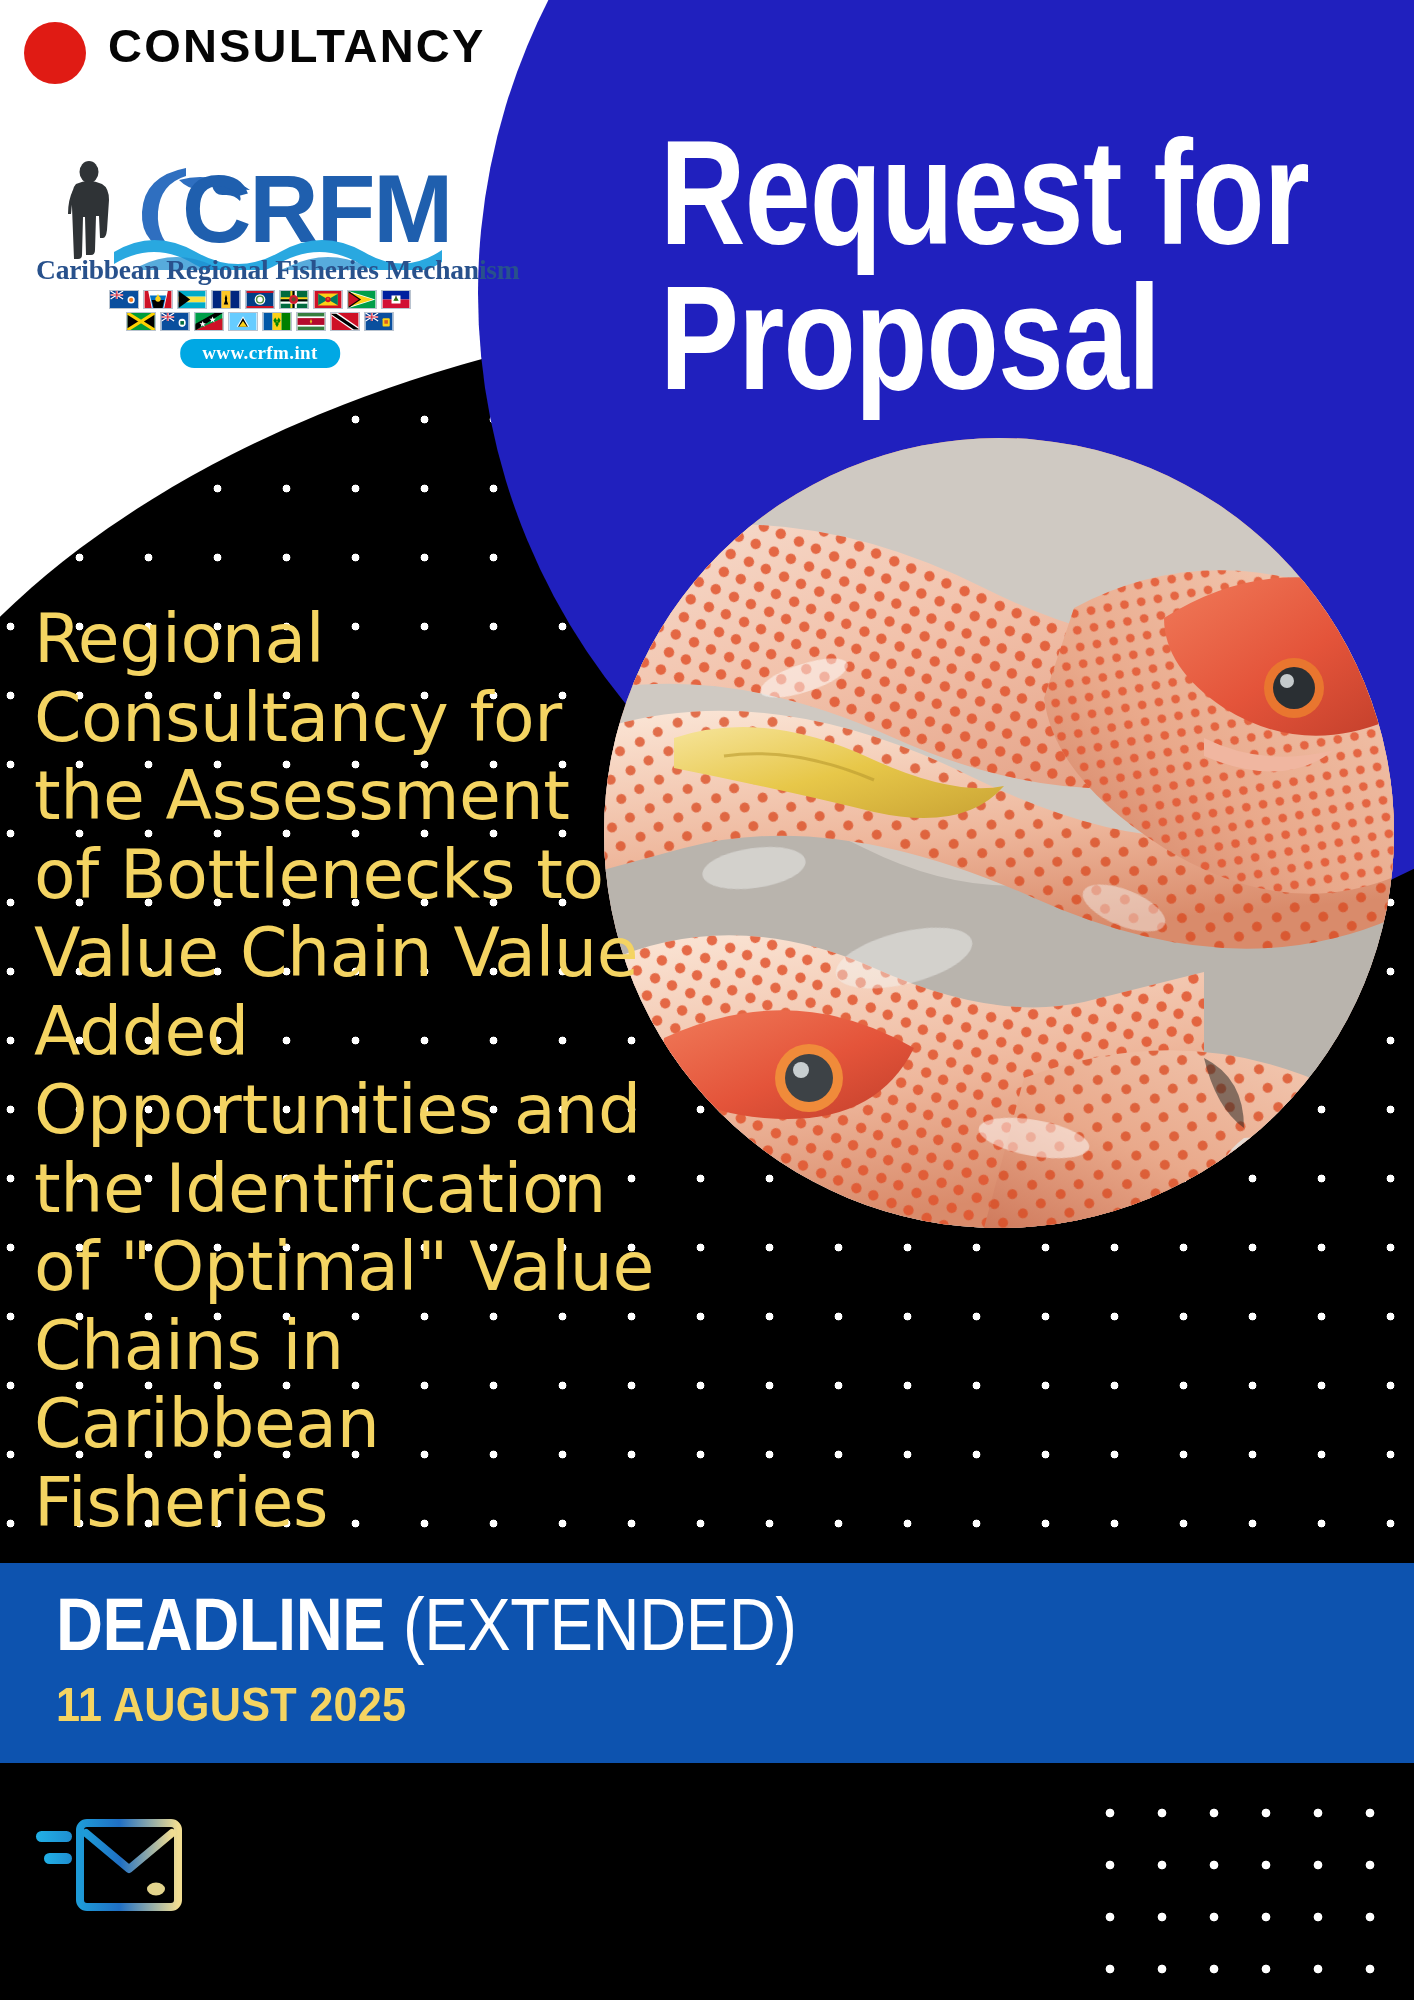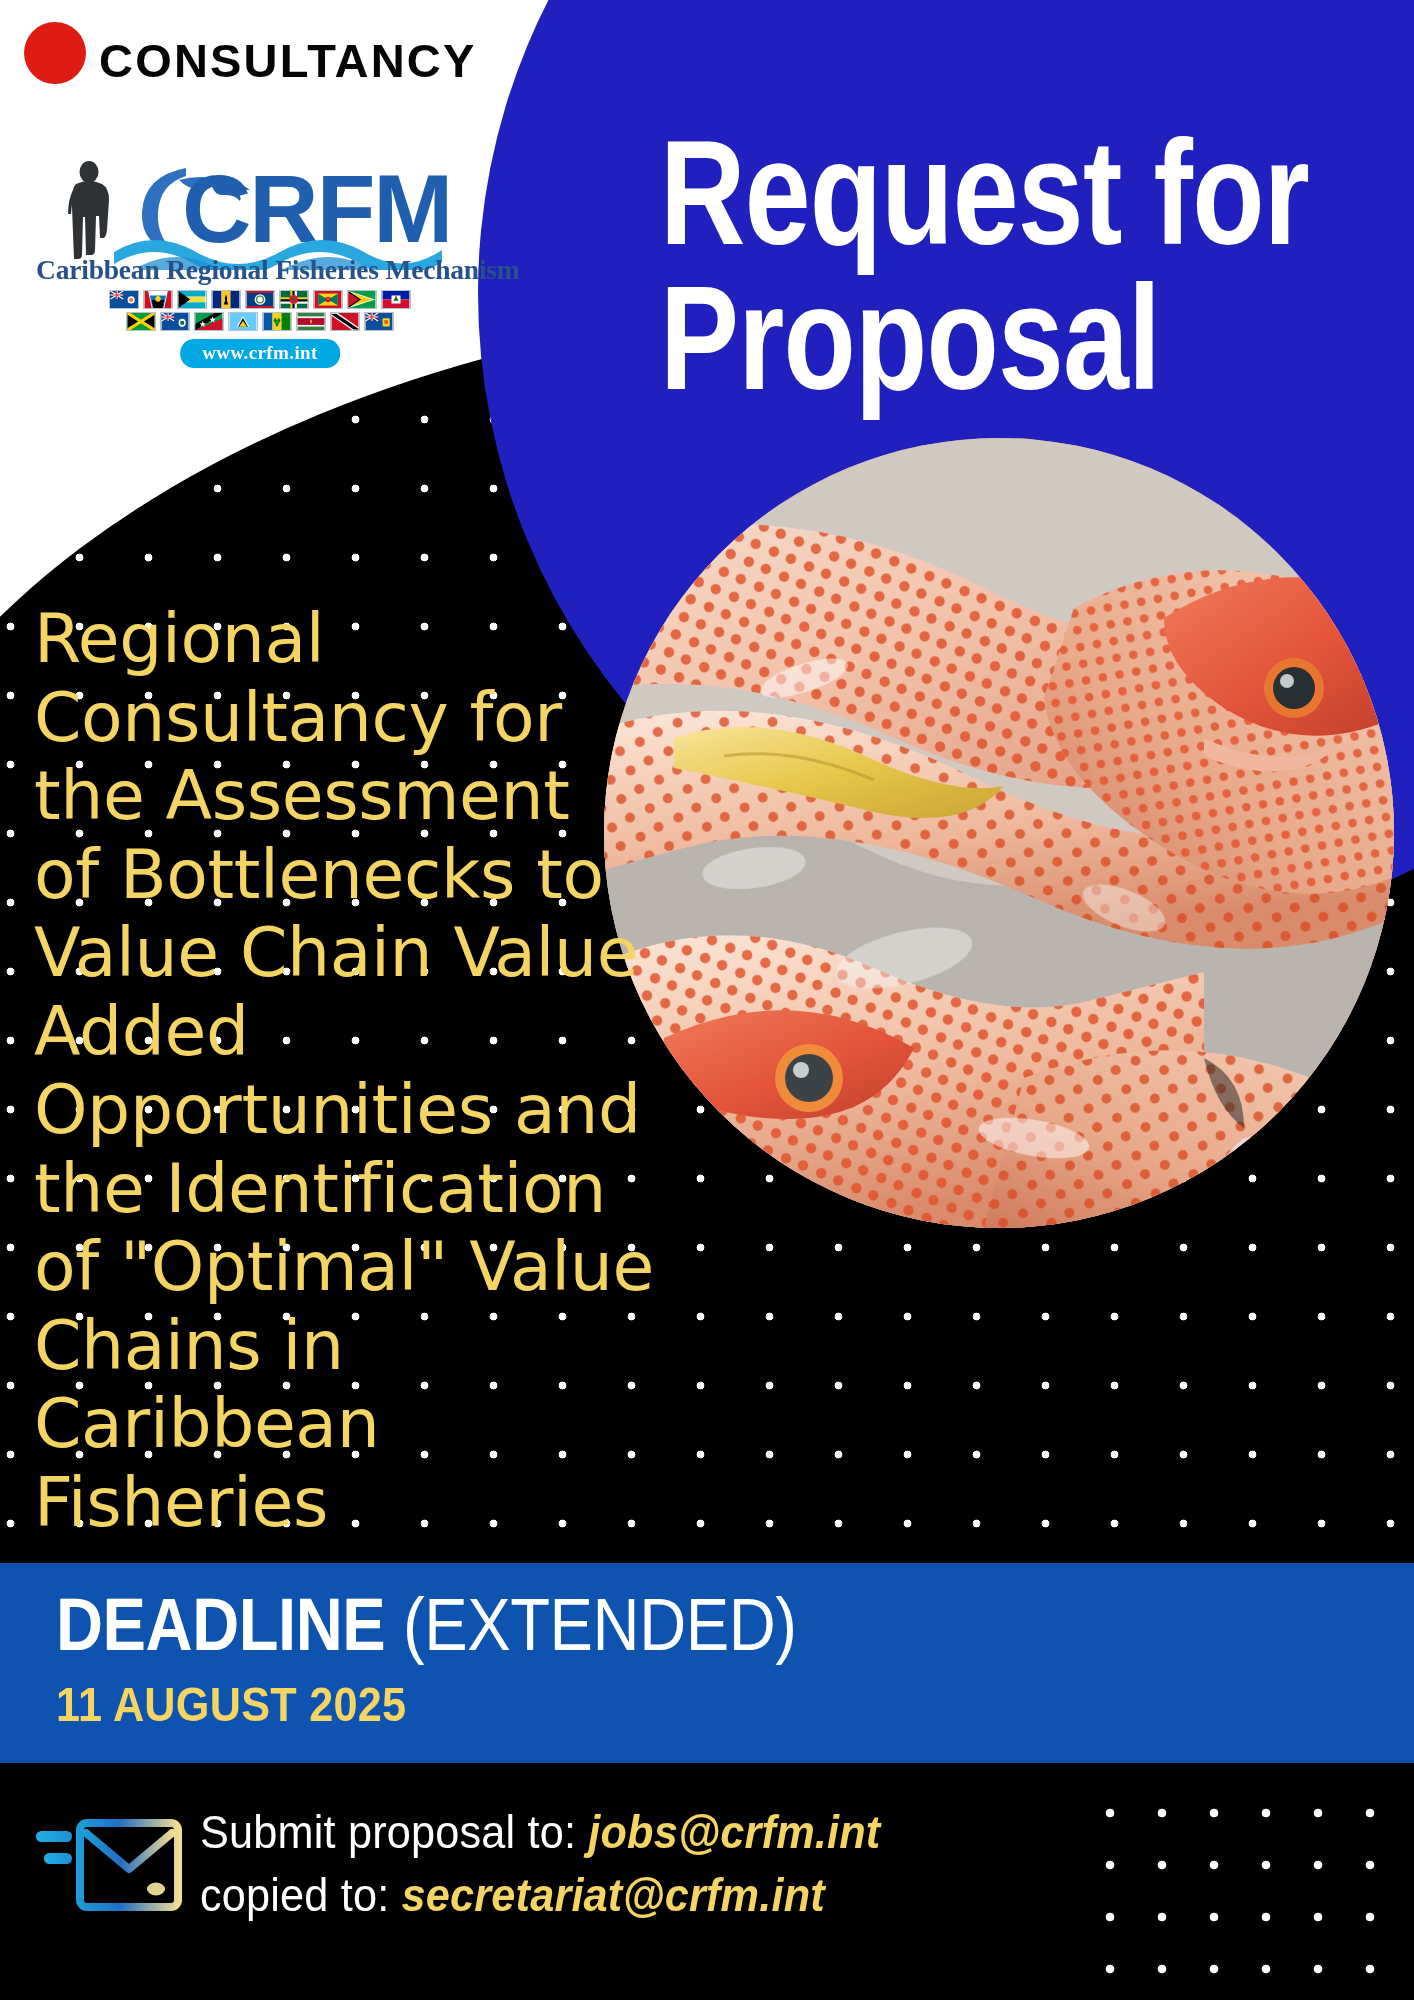--- a/index.html
+++ b/index.html
@@ -47,21 +47,21 @@
     width:1290px; height:1290px;
     border-radius:50%;
     background:#2020be;
   }
 
   
   #header{
     position:absolute;left:0;top:0;width:700px;height:300px;z-index:12;
   }
   #consultancy-row{
-    position:absolute;left:24px;top:22px;display:flex;align-items:flex-end;gap:13px;
+    position:absolute;left:24px;top:22px;display:flex;align-items:flex-start;gap:22px;
   }
   #red-dot{
     width:62px;height:62px;border-radius:50%;background:#e01b14;flex:0 0 auto;
   }
   #consultancy-label{
     font-size:47px;font-weight:bold;color:#050505;letter-spacing:2.2px;
     font-family:"Liberation Sans", sans-serif;line-height:1;
   }
 
   
@@ -526,23 +526,15 @@
           <stop offset="100%" stop-color="#1f8ed0"></stop>
         </linearGradient>
       </defs>
       <rect x="2" y="20" width="36" height="11" rx="5.5" fill="url(#dashgrad)"></rect>
       <rect x="10" y="42" width="28" height="11" rx="5.5" fill="url(#dashgrad)"></rect>
       <rect x="46" y="12" width="98" height="84" rx="7" fill="none" stroke="url(#mailgrad)" stroke-width="8"></rect>
       <path d="M52 22 L95 58 L138 22" fill="none" stroke="url(#mailgrad)" stroke-width="8" stroke-linecap="round" stroke-linejoin="round"></path>
       <ellipse cx="122" cy="78" rx="9" ry="6.5" fill="#e3d48d"></ellipse>
     </svg>
 
-    <div id="footer-lines">
-      <div class="foot-line">
-        <span>Submit proposal to:  </span><span class="mail">jobs@crfm.int</span>
-      </div>
-      <div class="foot-line">
-        <span>copied to: </span><span class="mail">secretariat@crfm.int</span>
-      </div>
-    </div>
   </div>
 
 </div>
 
 </body></html>

